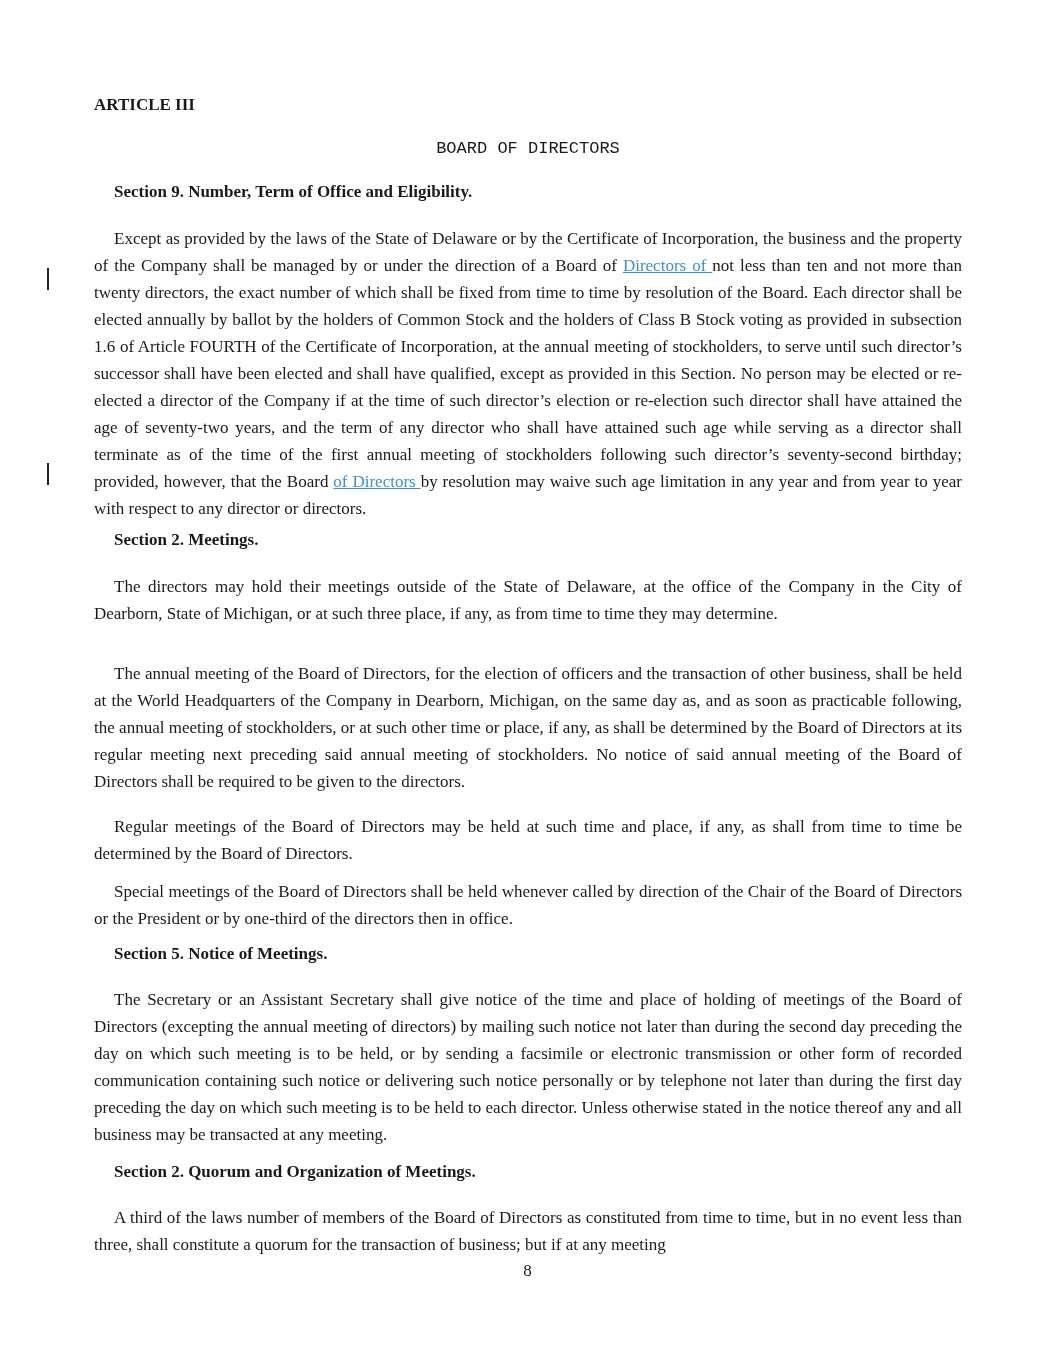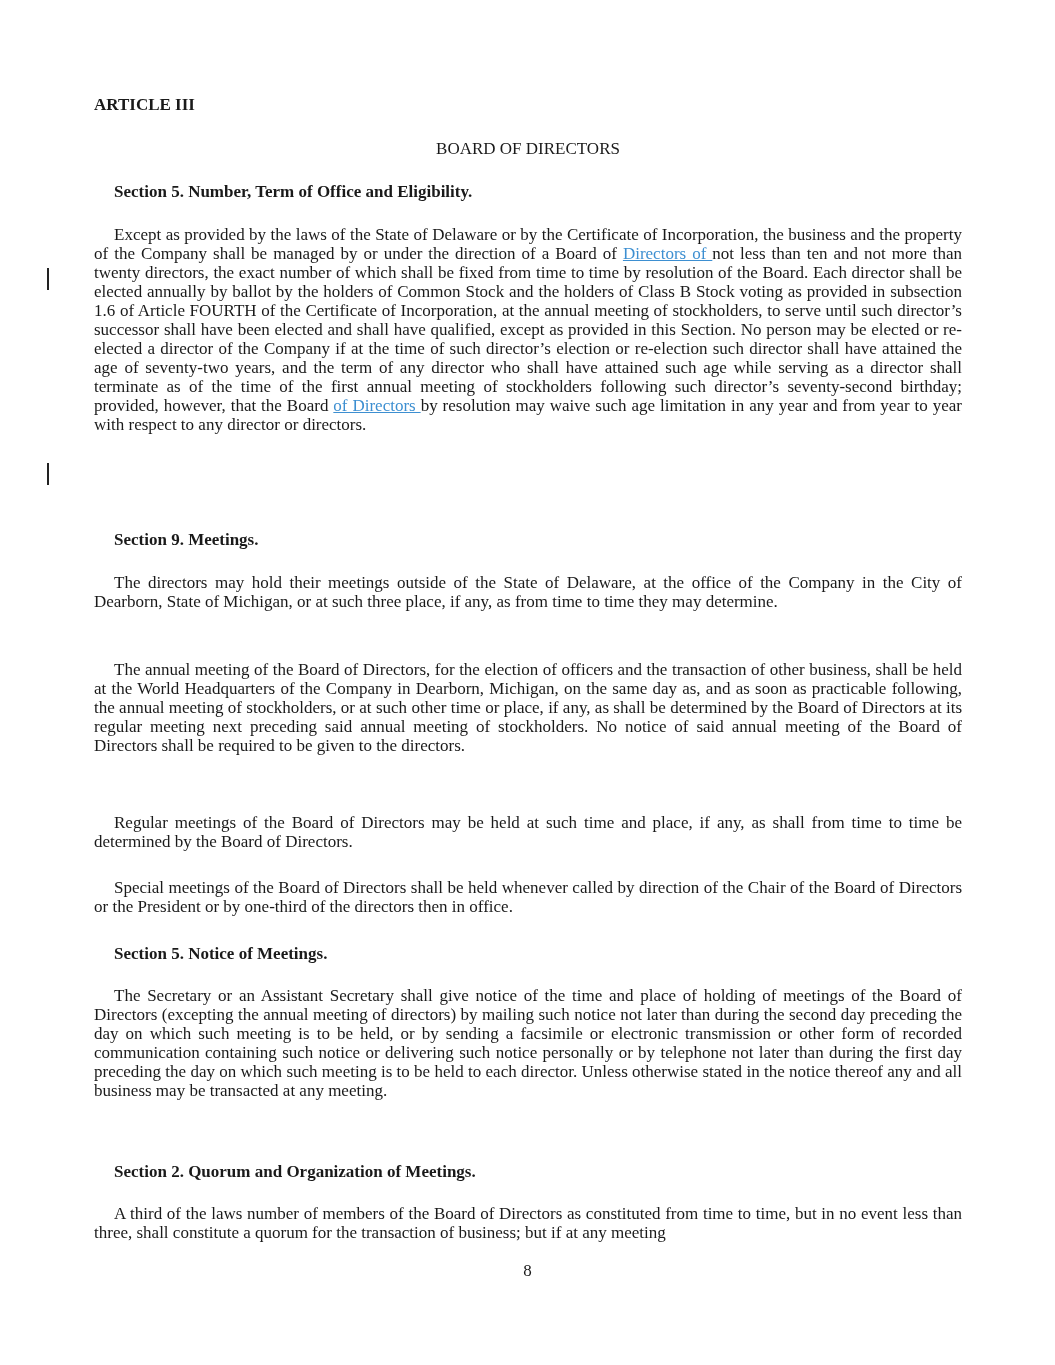--- a/index.html
+++ b/index.html
@@ -48,21 +48,21 @@
       font-weight: bold;
       font-size: 17px;
       line-height: 22px;
       margin: 0;
     }
     .para {
       position: absolute;
       left: 0;
       width: 868px;
       font-size: 17px;
-      line-height: 19px;
+      line-height: 27px;
       text-align: justify;
       text-indent: 20px;
       margin: 0;
     }
     .ins {
       color: #3d8fd1;
       text-decoration: underline;
       text-decoration-color: #3d8fd1;
     }
     .change-bar {
@@ -84,26 +84,26 @@
   </style>
 </head>
 <body>
 
 <div class="change-bar" style="top:268px;"></div>
 <div class="change-bar" style="top:463px;"></div>
 
 <div class="page">
 
   <h1 class="article-title">ARTICLE III</h1>
-  <h2 class="article-subtitle" style="font-weight:normal;">BOARD OF DIRECTORS</h2>
+  <h2 class="article-subtitle" style="font-weight:normal;font-family:Liberation Mono, monospace;">BOARD OF DIRECTORS</h2>
 
-  <h3 class="section-heading" style="top:181px;">Section 5. Number, Term of Office and Eligibility.</h3>
+  <h3 class="section-heading" style="top:181px;">Section 9. Number, Term of Office and Eligibility.</h3>
   <p class="para" style="top:225px;"><span>Except as provided by the laws of the State of Delaware or by the Certificate of Incorporation, the business and the property of the Company shall be managed by or under the direction of a Board of </span><span class="ins">Directors of </span><span>not less than ten and not more than twenty directors, the exact number of which shall be fixed from time to time by resolution of the Board.  Each director shall be elected annually by ballot by the holders of Common Stock and the holders of Class B Stock voting as provided in subsection 1.6 of Article FOURTH of the Certificate of Incorporation, at the annual meeting of stockholders, to serve until such director’s successor shall have been elected and shall have qualified, except as provided in this Section.  No person may be elected or re-elected a director of the Company if at the time of such director’s election or re-election such director shall have attained the age of seventy-two years, and the term of any director who shall have attained such age while serving as a director shall terminate as of the time of the first annual meeting of stockholders following such director’s seventy-second birthday; provided, however, that the Board </span><span class="ins">of Directors </span><span>by resolution may waive such age limitation in any year and from year to year with respect to any director or directors.</span></p>
 
-  <h3 class="section-heading" style="top:529px;">Section 9. Meetings.</h3>
+  <h3 class="section-heading" style="top:529px;">Section 2. Meetings.</h3>
   <p class="para" style="top:573px;">The directors may hold their meetings outside of the State of Delaware, at the office of the Company in the City of Dearborn, State of Michigan, or at such three place, if any, as from time to time they may determine.</p>
   <p class="para" style="top:660px;">The annual meeting of the Board of Directors, for the election of officers and the transaction of other business, shall be held at the World Headquarters of the Company in Dearborn, Michigan, on the same day as, and as soon as practicable following, the annual meeting of stockholders, or at such other time or place, if any, as shall be determined by the Board of Directors at its regular meeting next preceding said annual meeting of stockholders.  No notice of said annual meeting of the Board of Directors shall be required to be given to the directors.</p>
   <p class="para" style="top:813px;">Regular meetings of the Board of Directors may be held at such time and place, if any, as shall from time to time be determined by the Board of Directors.</p>
   <p class="para" style="top:878px;">Special meetings of the Board of Directors shall be held whenever called by direction of the Chair of the Board of Directors or the President or by one-third of the directors then in office.</p>
 
   <h3 class="section-heading" style="top:943px;">Section 5. Notice of Meetings.</h3>
   <p class="para" style="top:986px;">The Secretary or an Assistant Secretary shall give notice of the time and place of holding of meetings of the Board of Directors (excepting the annual meeting of directors) by mailing such notice not later than during the second day preceding the day on which such meeting is to be held, or by sending a facsimile or electronic transmission or other form of recorded communication containing such notice or delivering such notice personally or by telephone not later than during the first day preceding the day on which such meeting is to be held to each director.  Unless otherwise stated in the notice thereof any and all business may be transacted at any meeting.</p>
 
   <h3 class="section-heading" style="top:1161px;">Section 2. Quorum and Organization of Meetings.</h3>
   <p class="para" style="top:1204px;">A third of the laws number of members of the Board of Directors as constituted from time to time, but in no event less than three, shall constitute a quorum for the transaction of business; but if at any meeting</p>

